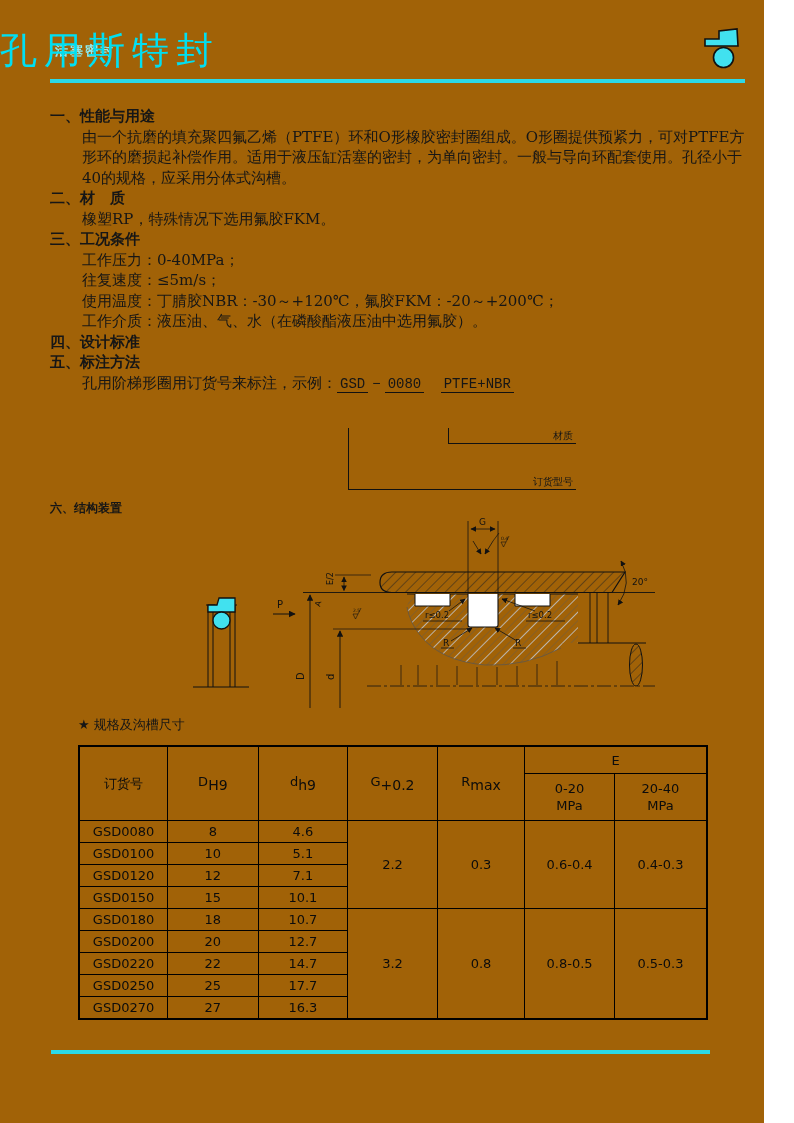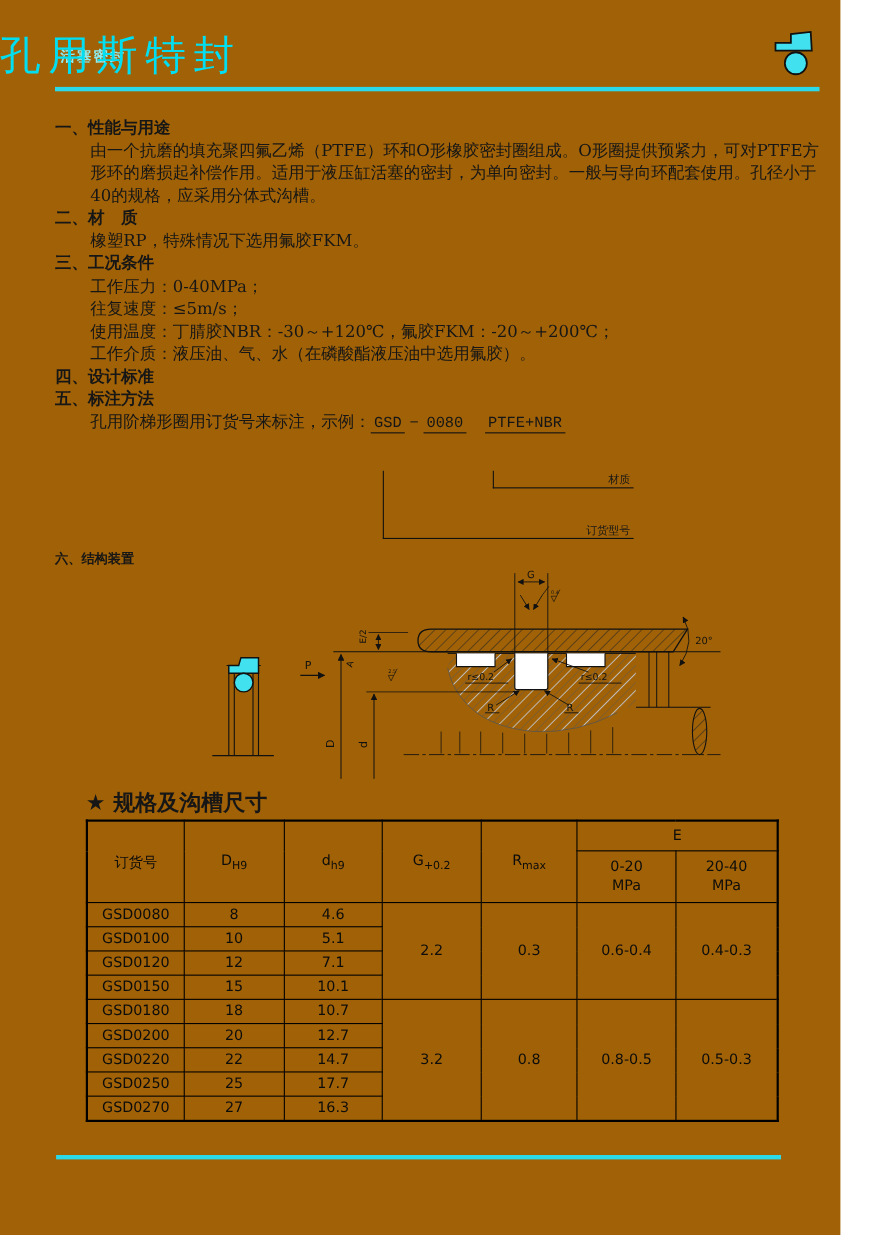--- a/index.html
+++ b/index.html
@@ -19,27 +19,27 @@
   .doc .h{font-weight:bold;font-family:"DejaVu Sans","Liberation Sans",sans-serif}
   .doc .b{margin-left:32px;font-family:"DejaVu Serif","Liberation Serif",serif}
   .code{font-size:14px;font-family:Liberation Mono, monospace}
   .code .u{border-bottom:1px solid #111;padding:0 3px}
   .code .dash{padding:0 4px}
   
   .co{position:absolute;border-left:1px solid #111;border-bottom:1px solid #111}
   .co span{position:absolute;right:3px;bottom:0;font-size:10px;
            font-family:"DejaVu Serif","Liberation Serif",serif}
   .h6{position:absolute;left:50px;top:500px;font-size:12px;font-weight:bold}
-  .cap{position:absolute;left:78px;top:716px;font-size:20px;font-weight:bold}
+  .cap{position:absolute;left:78px;top:716px;font-size:13px;font-weight:normal}
   
   .spec{position:absolute;left:78px;top:745px;width:630px;border-collapse:collapse;
         table-layout:fixed;font-size:13px;color:#0c0c0c;border:2px solid #000}
   .spec td{border:1px solid #000;text-align:center;vertical-align:middle;padding:0;height:21px}
   .spec td.ehead{height:26px}
-  .spec sub{font-size:10px}
+  .spec sub{font-size:14px}
   .spec .mpa div{line-height:17px}
   .drawing{position:absolute;left:185px;top:515px}
   svg text{font-family:"DejaVu Sans","Liberation Sans",sans-serif;fill:#111}
 </style>
 </head>
 <body>
 
 <div class="page">
 
   <div class="cat">活塞密封</div>

